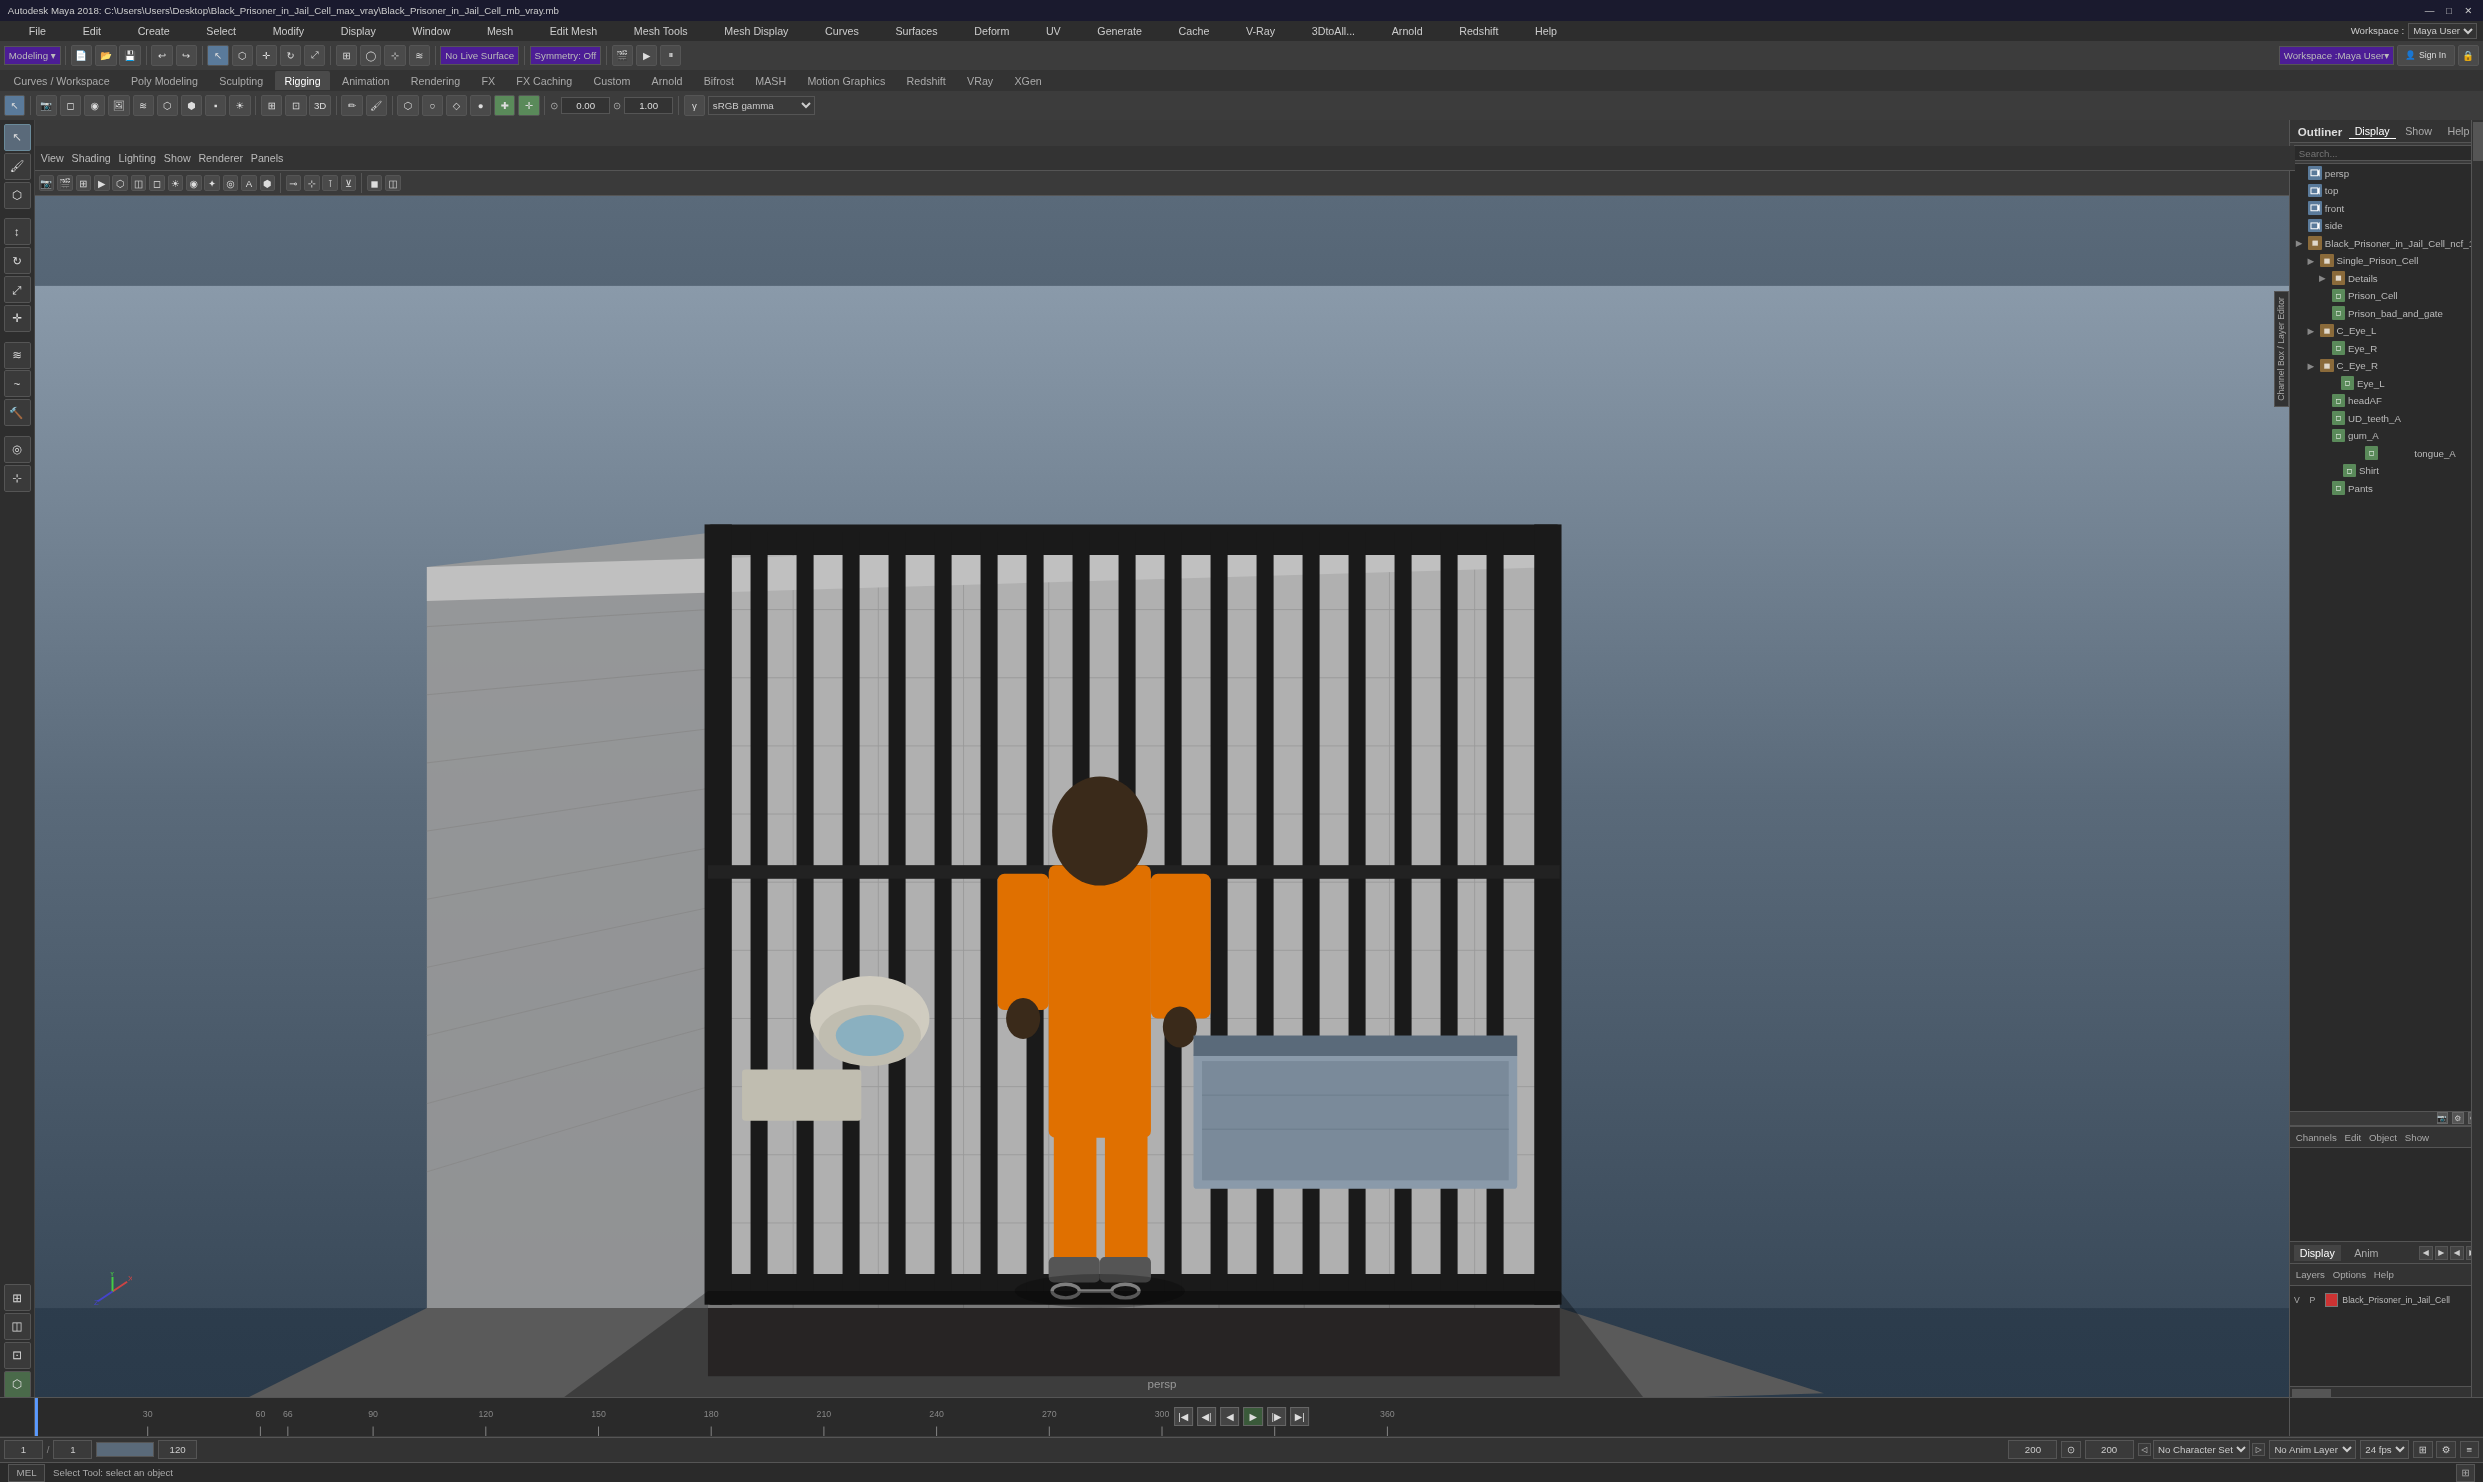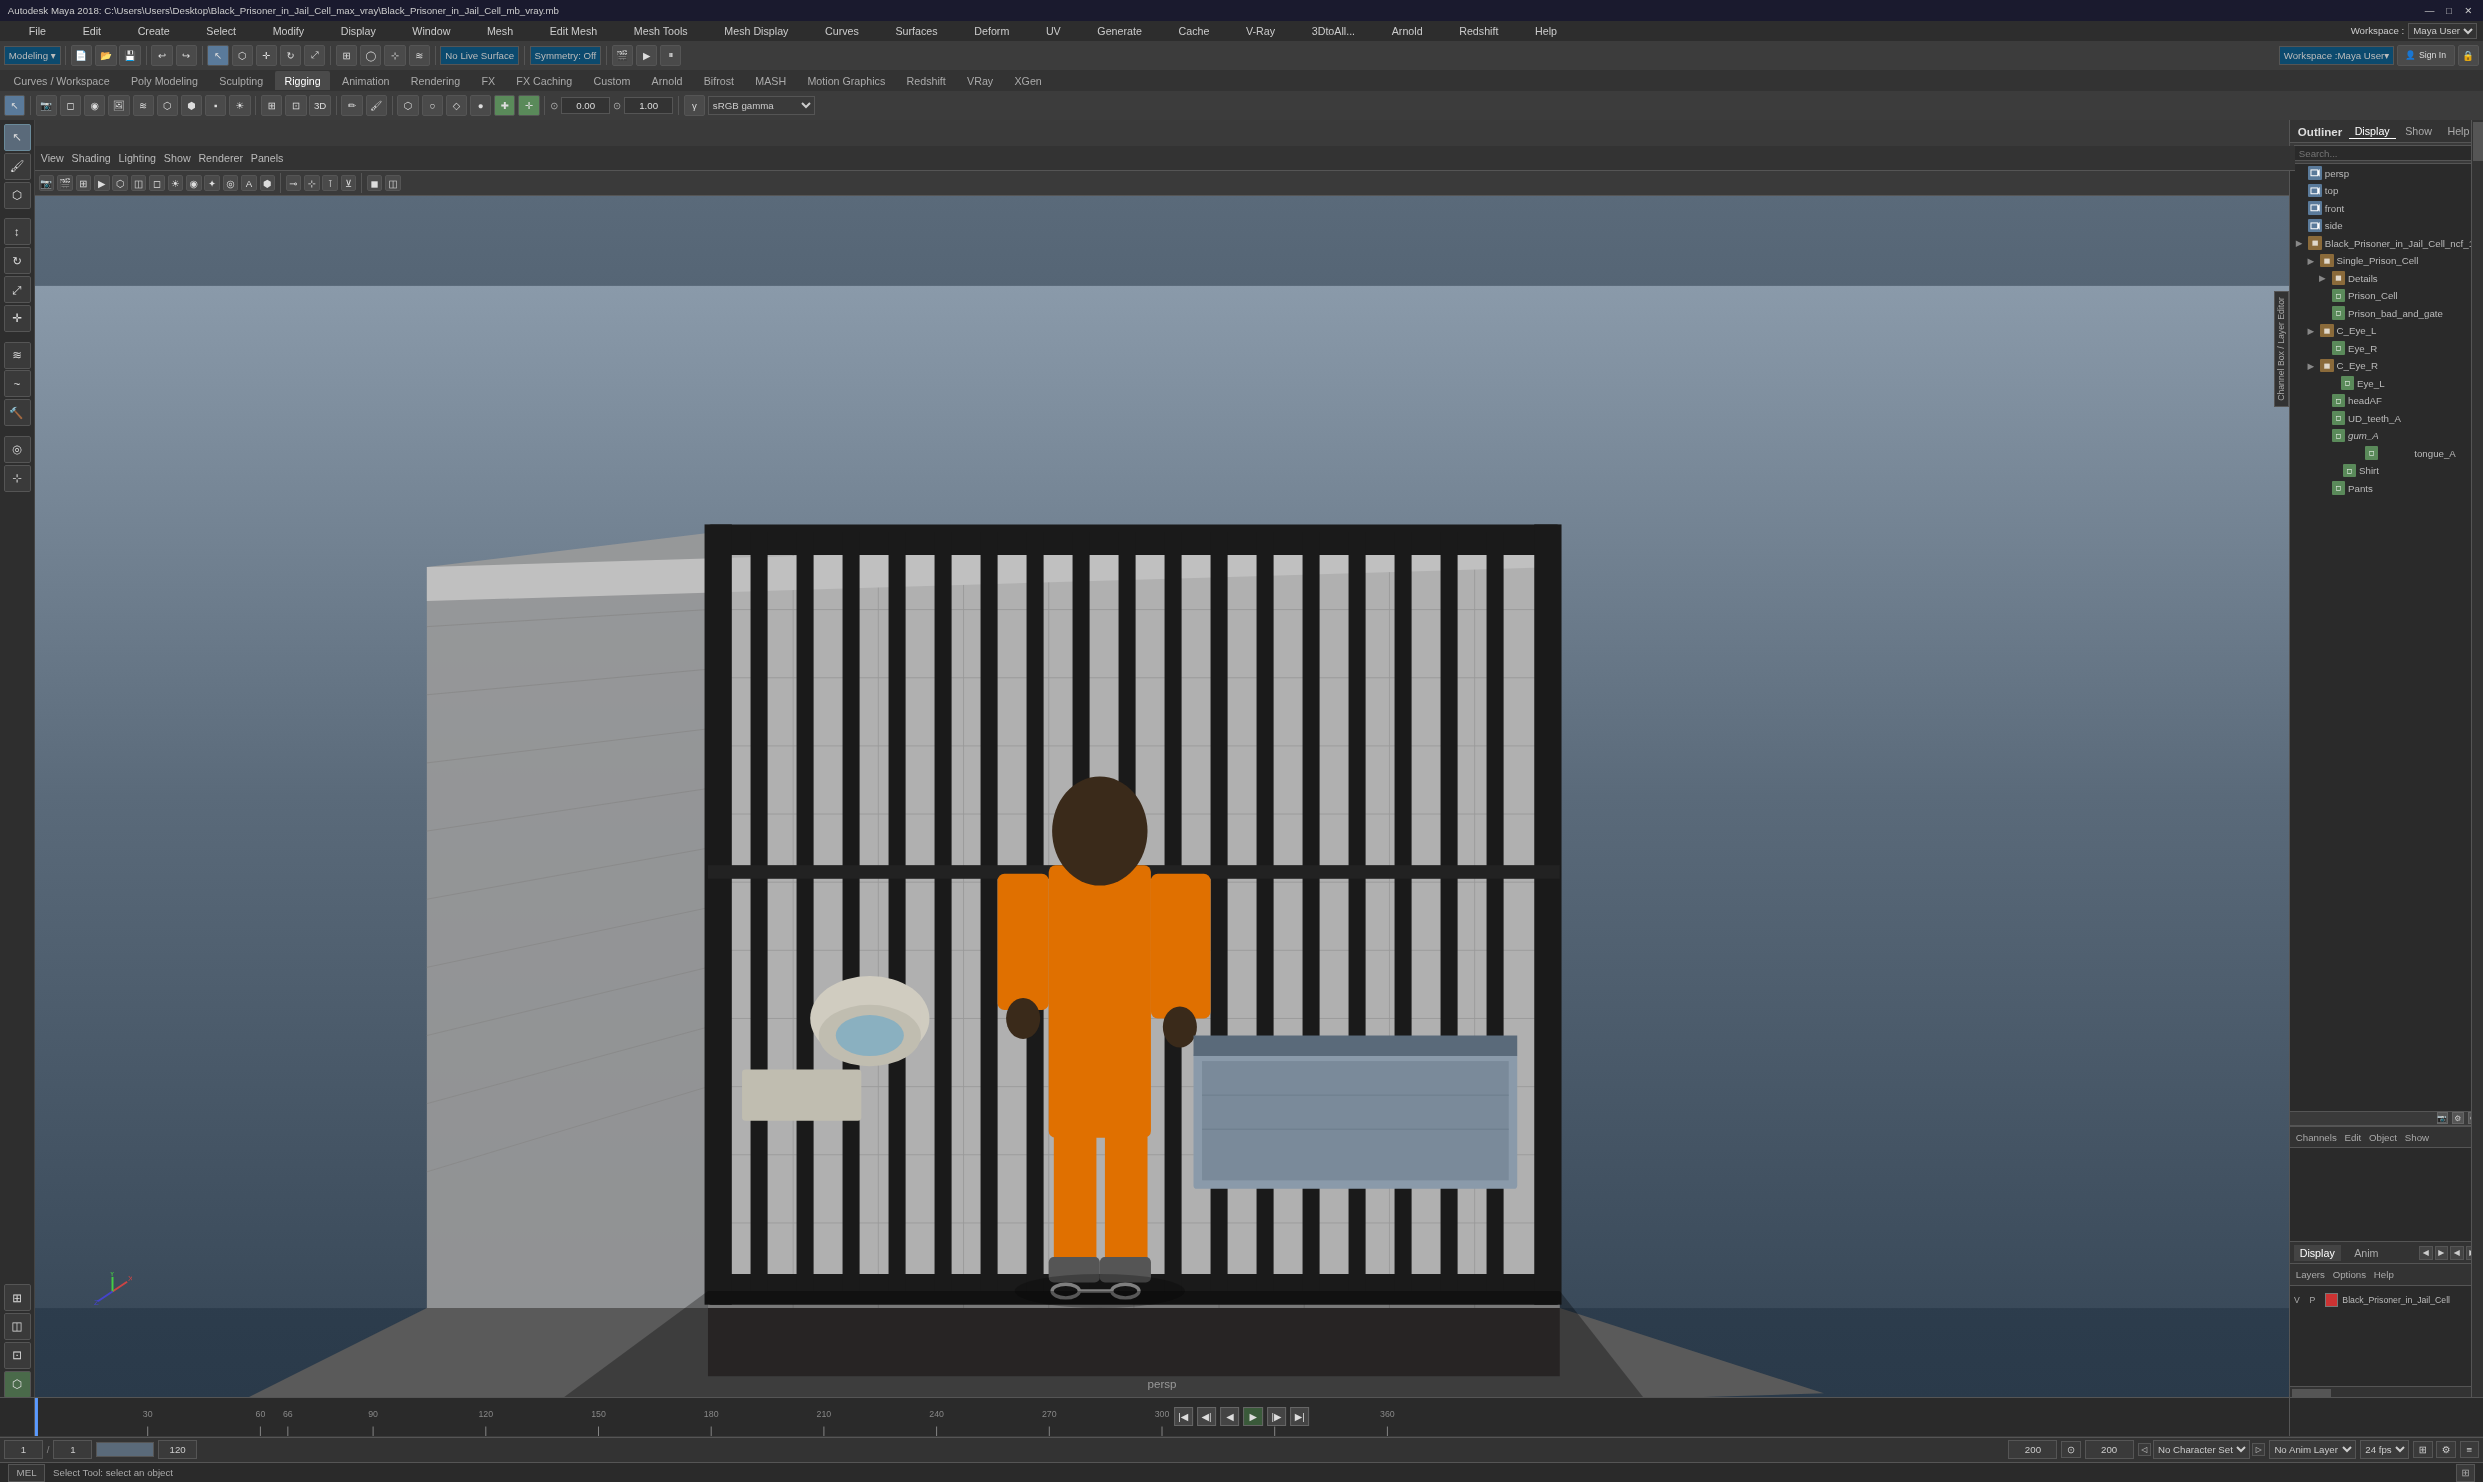--- a/index.html
+++ b/index.html
@@ -94,21 +94,21 @@
     .tb-sep {
       width: 1px;
       height: 19.4px;
       background: #555;
       margin: 0 1.9px;
     }
     .tb-label {
       font-size: 9.7px;
       color: #bbb;
       padding: 0 3.9px;
-      background: #0c4a6e;
+      background: #4c1d95;
       border: 1px solid #555;
       height: 19.4px;
       display: flex;
       align-items: center;
       cursor: pointer;
     }
 
     
     #tabs-row {
       width: 100%;
@@ -932,21 +932,21 @@
           <span style="font-size: 9.7px; color: rgb(187, 187, 187);">headAF</span>
         </div>
         <div class="tree-item" style="padding-left: 29px;">
           <span class="tree-arrow"></span>
           <span class="tree-icon" style="background: rgb(90, 138, 90); border-radius: 1px; color: rgb(255, 255, 255); font-size: 6.8px;">◻</span>
           <span style="font-size: 9.7px; color: rgb(187, 187, 187);">UD_teeth_A</span>
         </div>
         <div class="tree-item" style="padding-left: 29px;">
           <span class="tree-arrow"></span>
           <span class="tree-icon" style="background: rgb(90, 138, 90); border-radius: 1px; color: rgb(255, 255, 255); font-size: 6.8px;">◻</span>
-          <span style="font-size: 9.7px; color: rgb(187, 187, 187); font-style: italic;">gum_A</span>
+          <span style="font-size: 9.7px; color: rgb(187, 187, 187);">gum_A</span>
         </div>
         <div class="tree-item" style="padding-left: 29px; gap: 36px;">
           <span class="tree-arrow"></span>
           <span class="tree-icon" style="background: rgb(90, 138, 90); border-radius: 1px; color: rgb(255, 255, 255); font-size: 6.8px;">◻</span>
           <span style="font-size: 9.7px; color: rgb(187, 187, 187);">tongue_A</span>
         </div>
         <div class="tree-item" style="padding-left: 40px;">
           <span class="tree-arrow"></span>
           <span class="tree-icon" style="background: rgb(90, 138, 90); border-radius: 1px; color: rgb(255, 255, 255); font-size: 6.8px;">◻</span>
           <span style="font-size: 9.7px; color: rgb(187, 187, 187);">Shirt</span>

